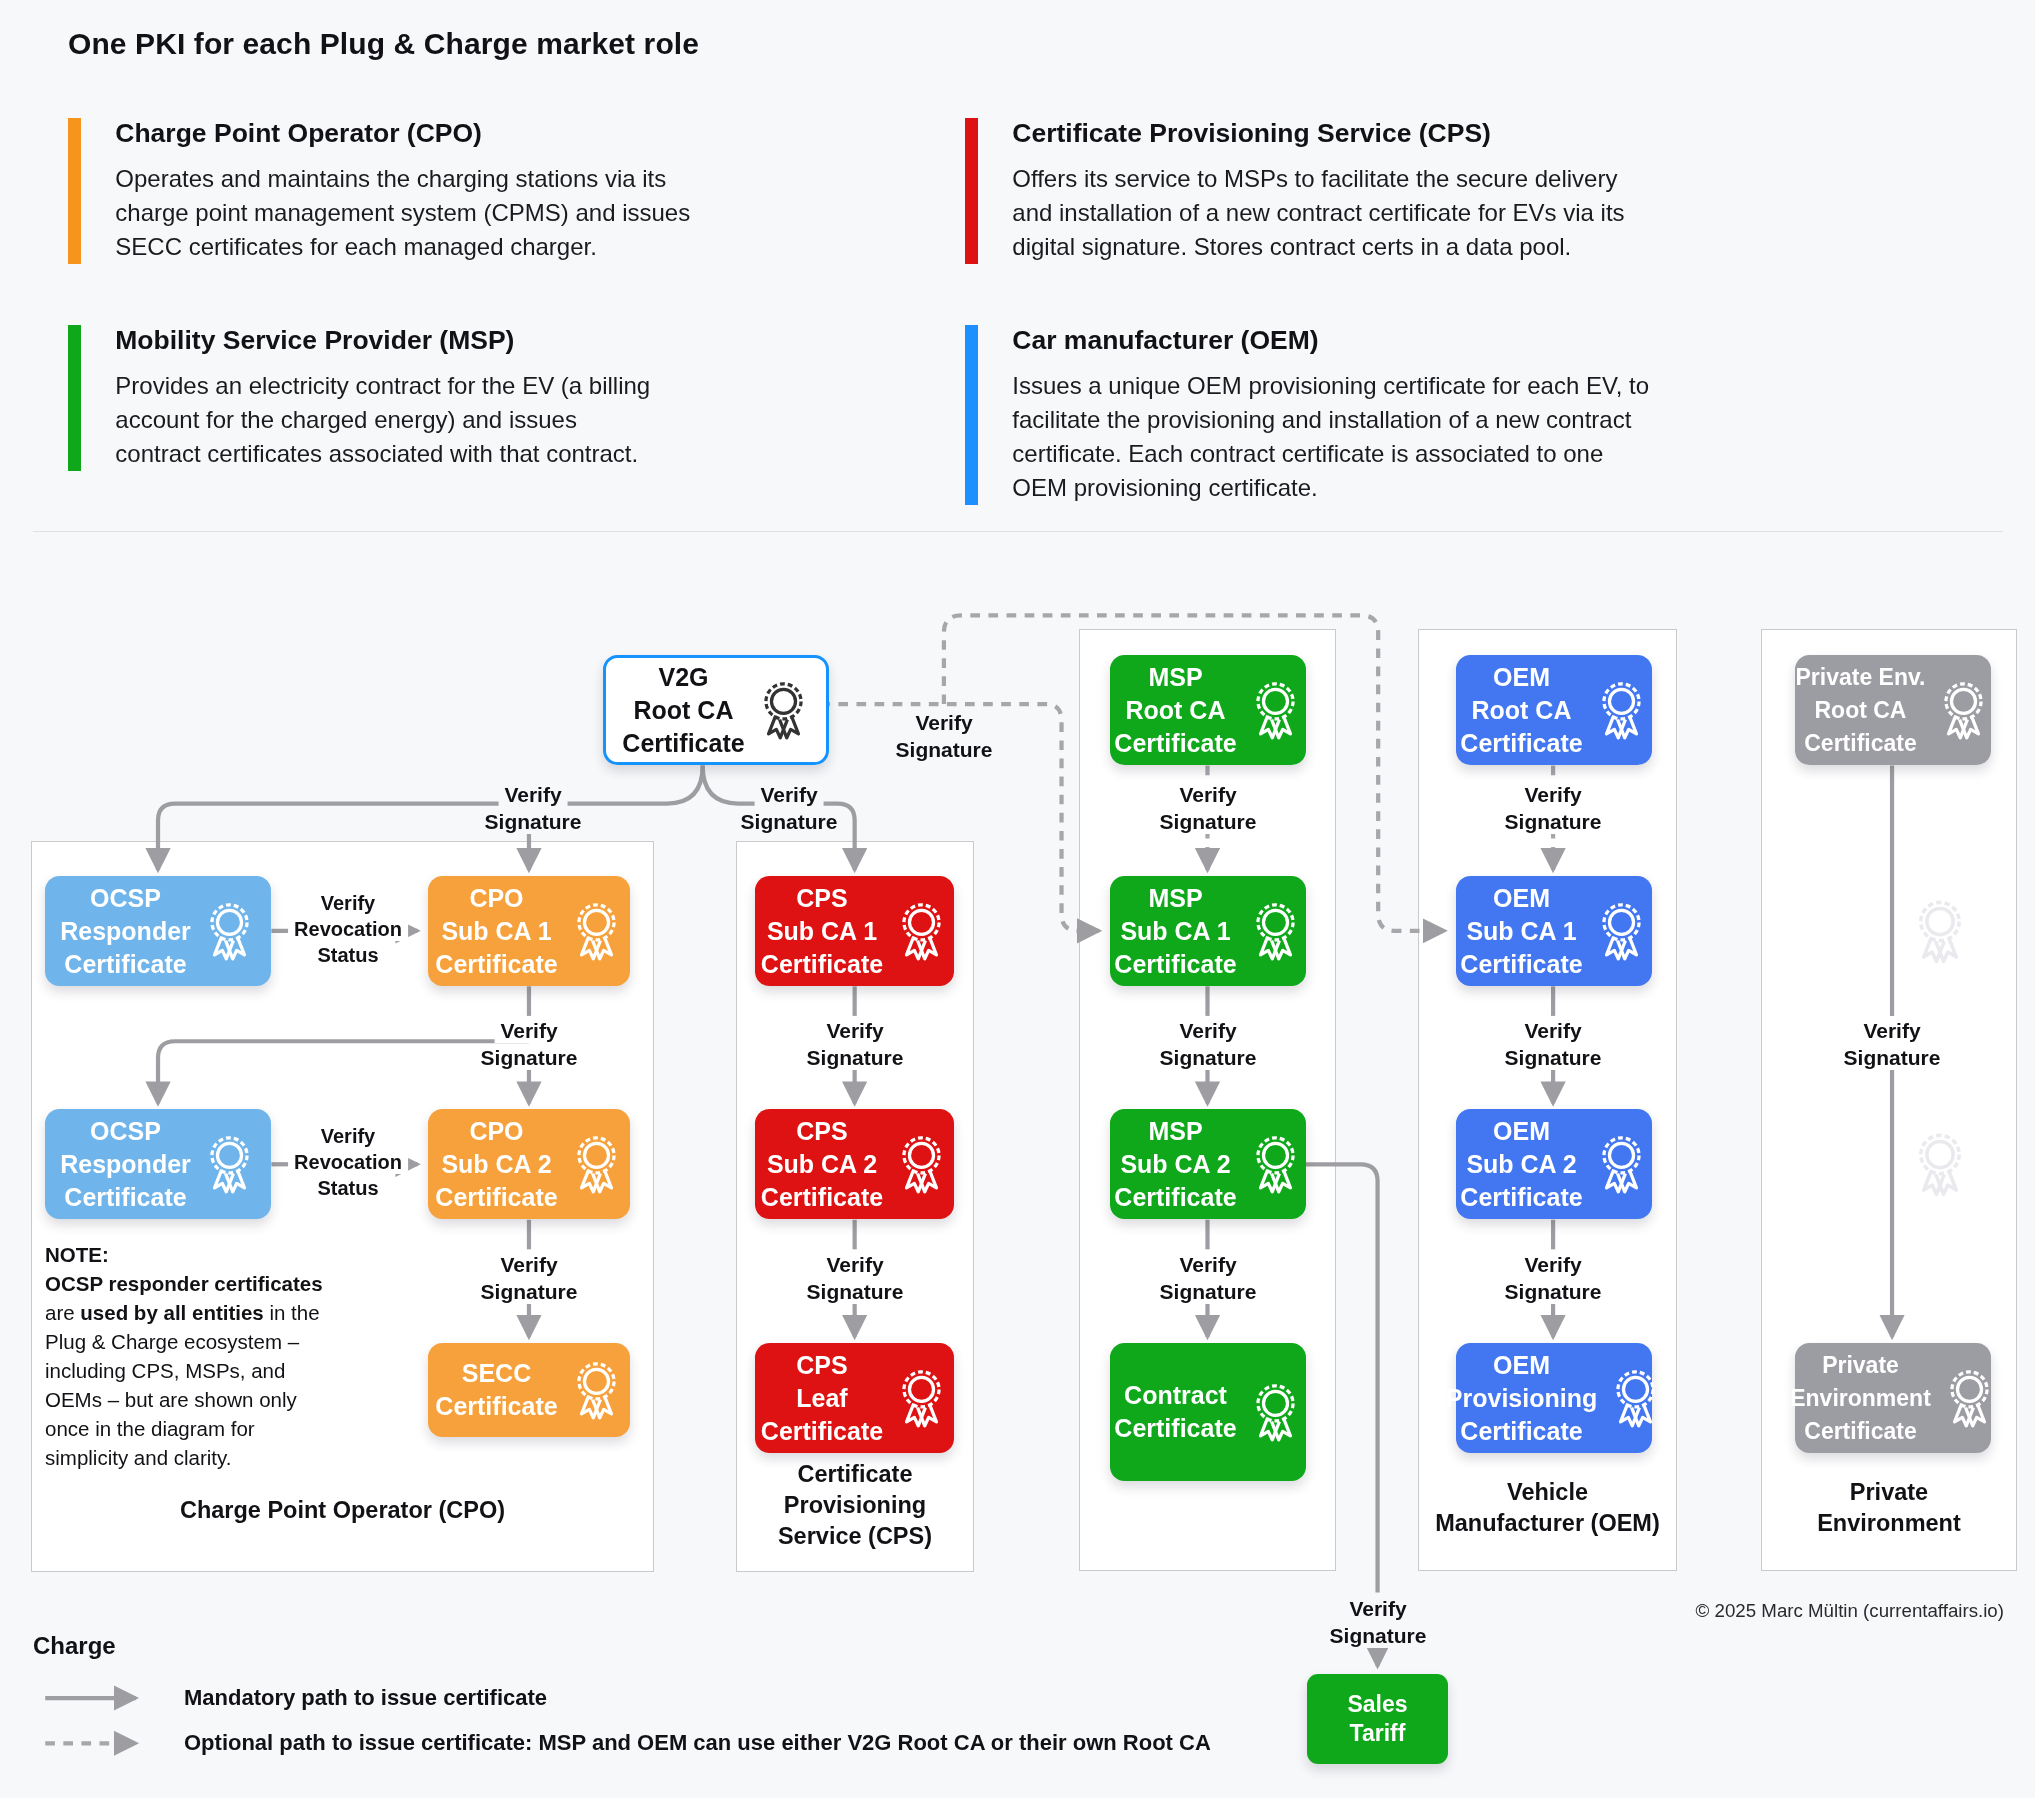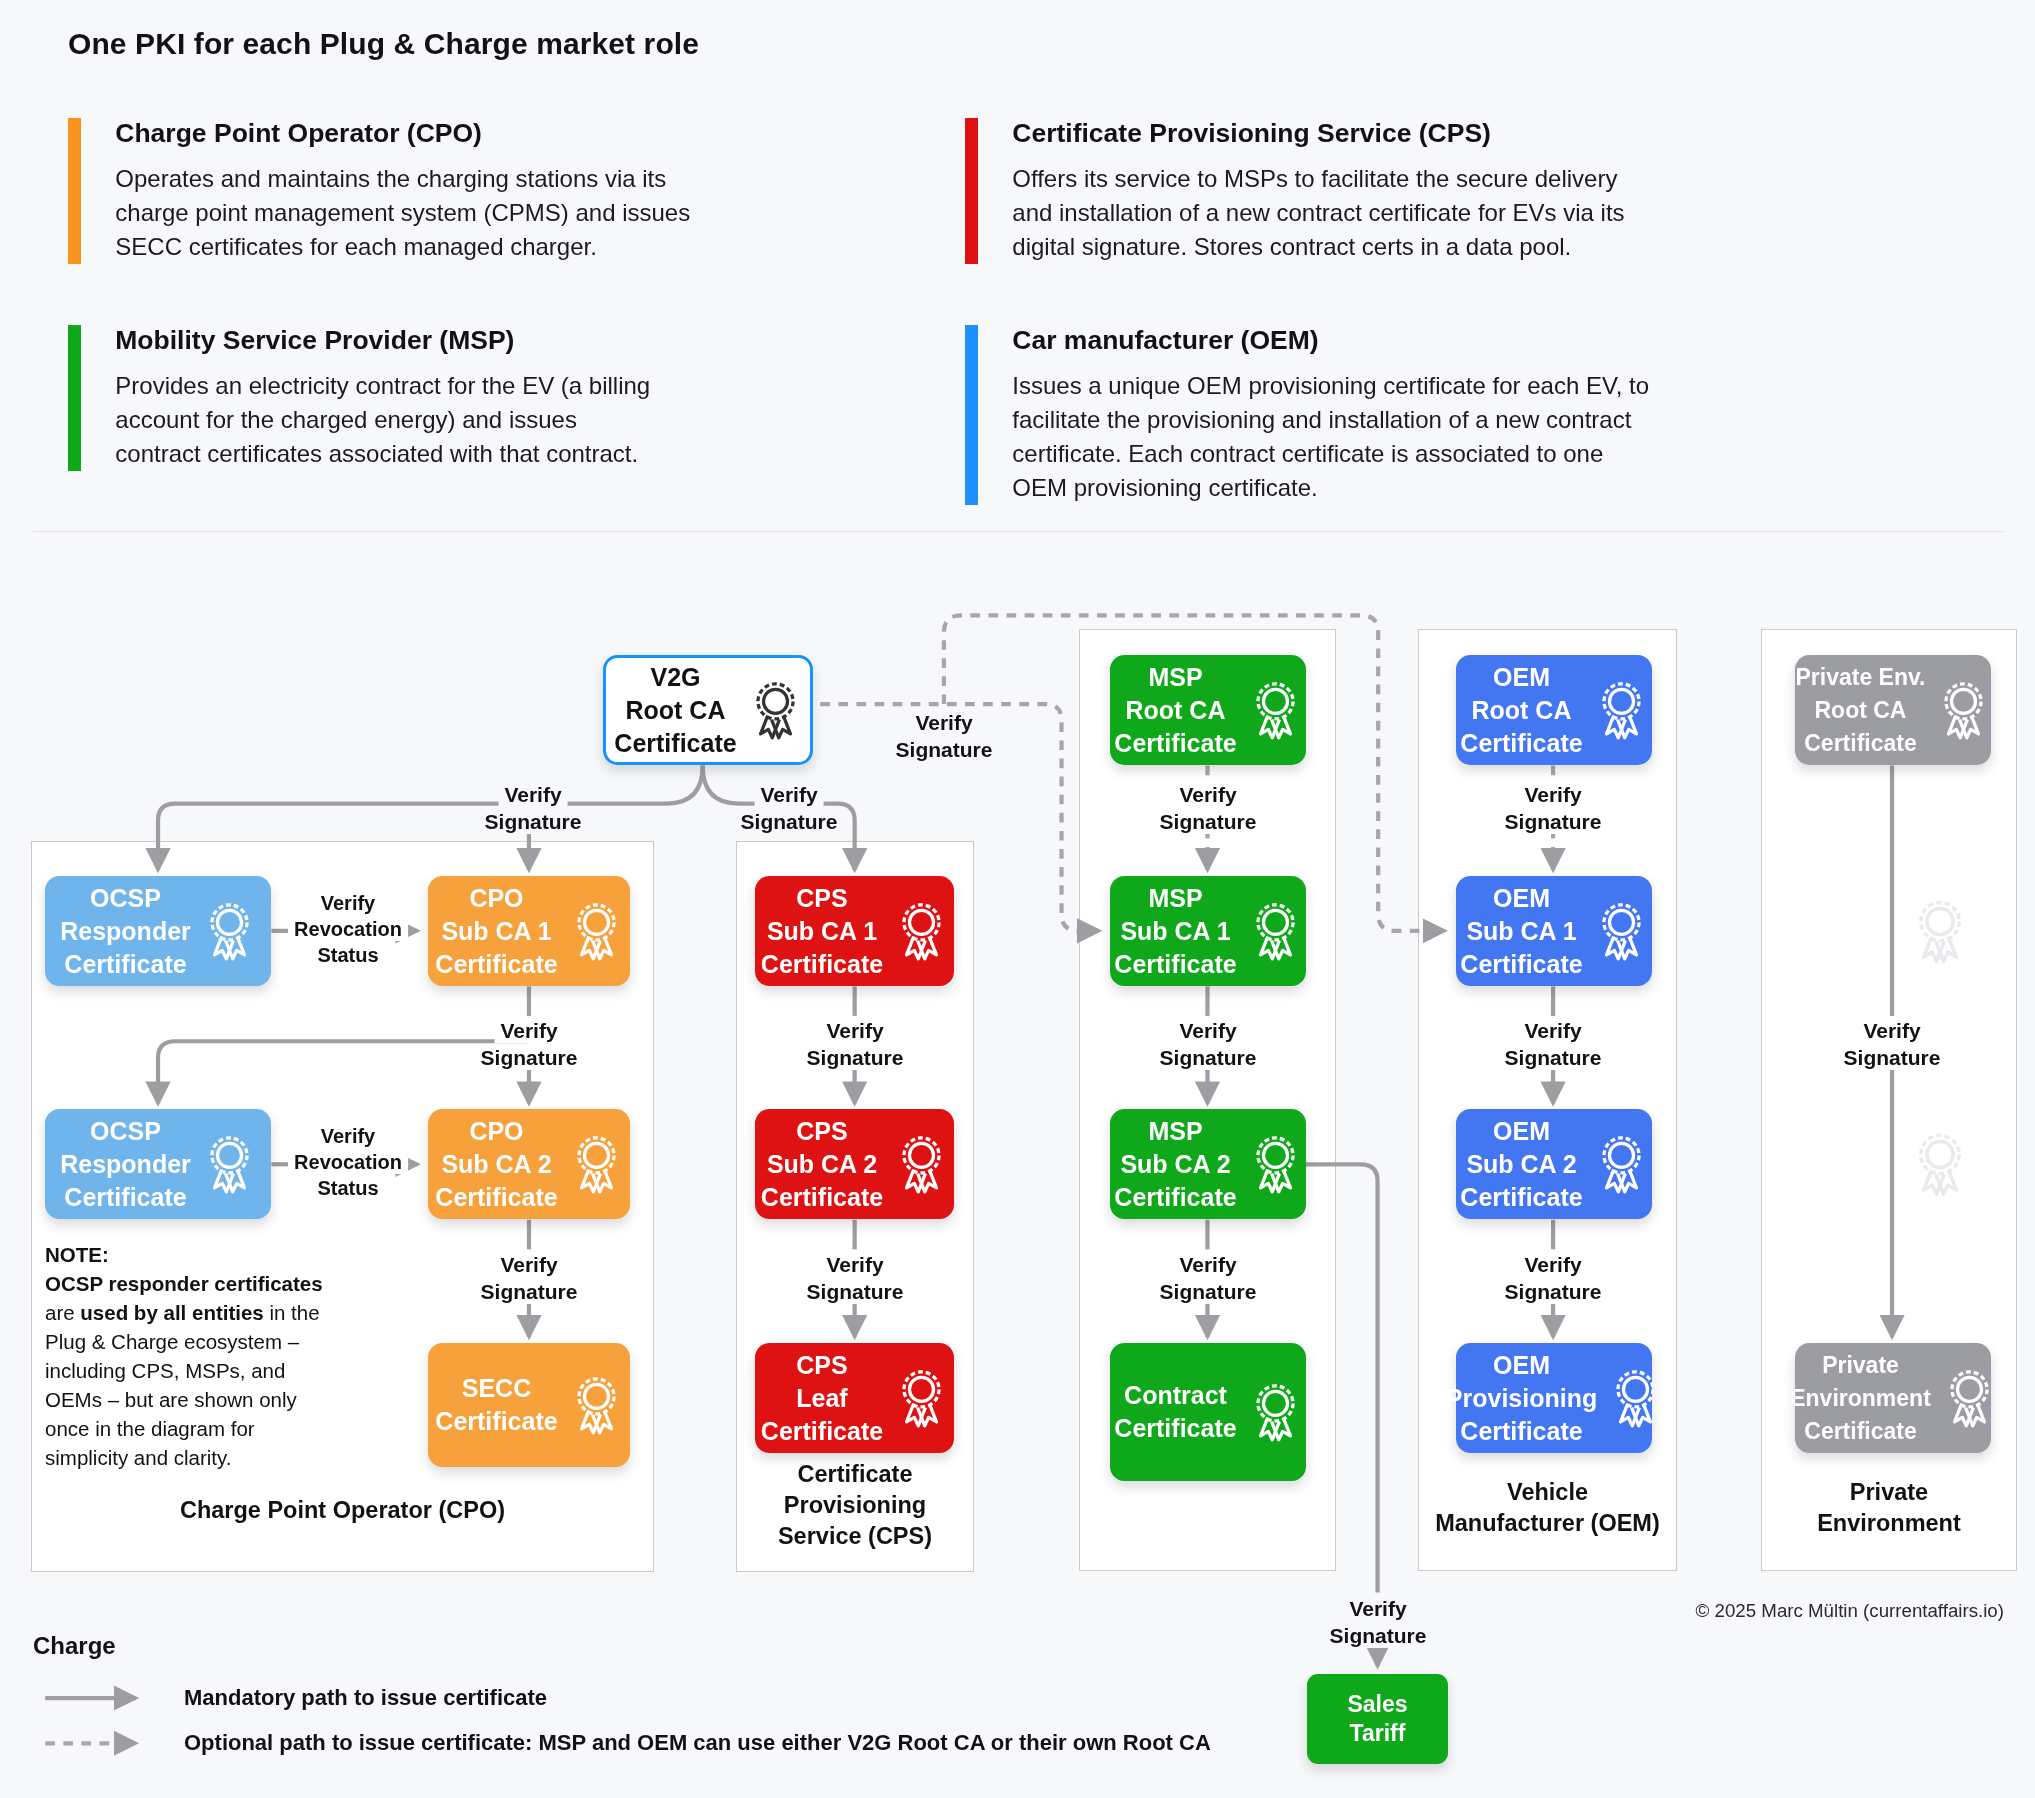--- a/index.html
+++ b/index.html
@@ -187,21 +187,21 @@
       <path d="M2575,1374 L2575,1442" marker-end="url(#ah)"></path>
 
       <path d="M1330,1167 L1735,1167 Q1760,1167 1760,1195 L1760,1515 Q1760,1543 1788,1543 L1822,1543" marker-end="url(#ah)"></path>
 
       <path d="M1565,1167 L1565,1048 Q1565,1020 1593,1020 L2257,1020 Q2285,1020 2285,1048 L2285,1515 Q2285,1543 2313,1543 L2395,1543" marker-end="url(#ah)"></path>
 
       <path d="M75,2890 L225,2890" marker-end="url(#ah)"></path>
     </g>
   </svg>
 
-  <div class="abs cert v2g" style="left:603px;top:655px;width:210px;height:110px">
+  <div class="abs cert v2g" style="left:603px;top:655px;width:226px;height:110px">
     <div class="txt">V2G
 Root CA
 Certificate</div>
     <svg viewBox="0 0 88 108" width="53" height="65">
         <use href="#rosette"></use>
       </svg>
   </div>
 
   <div class="abs cert lblue" style="left:45px;top:876px;width:226px;height:110px">
     <div class="txt">OCSP
@@ -228,21 +228,21 @@
       </svg>
   </div>
   <div class="abs cert orange" style="left:428px;top:1109px;width:202px;height:110px">
     <div class="txt">CPO
 Sub CA 2
 Certificate</div>
     <svg viewBox="0 0 88 108" width="53" height="65">
         <use href="#rosette"></use>
       </svg>
   </div>
-  <div class="abs cert orange" style="left:428px;top:1343px;width:202px;height:124px">
+  <div class="abs cert orange" style="left:428px;top:1343px;width:202px;height:94px">
     <div class="txt">SECC
 Certificate</div>
     <svg viewBox="0 0 88 108" width="53" height="65">
         <use href="#rosette"></use>
       </svg>
   </div>
 
   <div class="abs cert red" style="left:755px;top:876px;width:199px;height:110px">
     <div class="txt">CPS
 Sub CA 1

